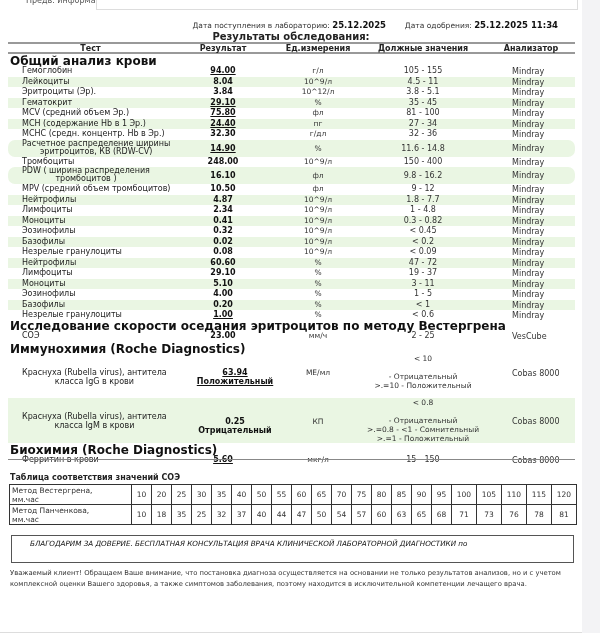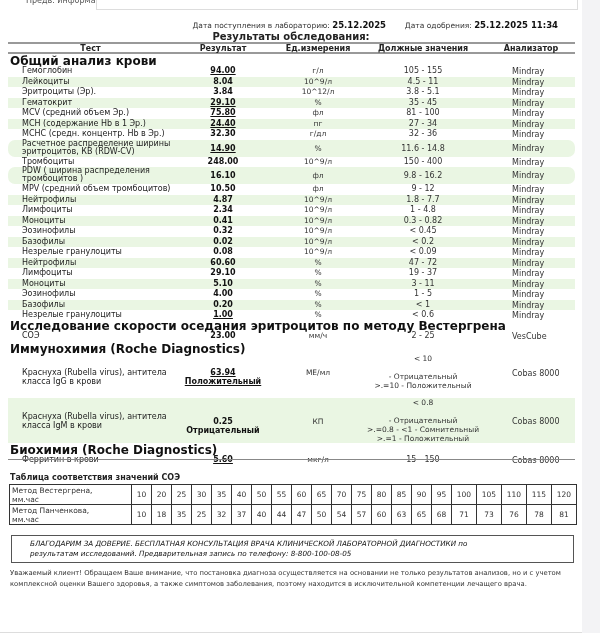--- a/index.html
+++ b/index.html
@@ -12,34 +12,34 @@
   .pre-info .box { position: absolute; left: 96px; top: -2px; width: 482px; height: 12px; border: 1px solid #ddd; background: #fff; }
   .dates { position: absolute; top: 20px; right: 24px; font-size: 7.5px; color: #333; white-space: nowrap; }
   .dates b { font-size: 8.5px; color: #111; }
   .dates .gap { display: inline-block; width: 14px; }
   .title { position: absolute; top: 31px; left: 0; width: 582px; text-align: center; font-size: 10px; font-weight: bold; }
   .hdr { position: absolute; top: 42px; left: 8px; width: 567px; height: 12px; border-top: 2px solid #999; border-bottom: 2px solid #999; font-size: 8px; font-weight: bold; }
   .hdr span { position: absolute; top: 0px; text-align: center; }
   .rows { position: absolute; top: 56px; left: 8px; width: 567px; }
   .row { position: relative; width: 567px; font-size: 8px; height: 10.5px; }
   .row.alt { background: #eaf6e3; }
-  .row .t { position: absolute; left: 14px; top: 0; line-height: 10px; white-space: nowrap; }
+  .row .t { position: absolute; left: 14px; top: 0; line-height: 10px; white-space: nowrap; text-align: center; }
   .row .r { position: absolute; left: 172px; width: 86px; text-align: center; top: 0; line-height: 10px; font-weight: bold; color: #111; }
   .row .r.u { text-decoration: underline; }
   .row .u2 { position: absolute; left: 260px; width: 100px; text-align: center; top: 0; line-height: 10px; color: #333; font-size: 7.5px; }
   .row .n { position: absolute; left: 340px; width: 150px; text-align: center; top: 0; line-height: 10px; color: #333; }
   .row .a { position: absolute; left: 504px; top: 1px; line-height: 10px; color: #333; }
   .row.tall { height: 17px; border-radius: 7px; }
   .row.tall .t { line-height: 8px; top: 0; }
   .row.tall .r, .row.tall .u2, .row.tall .n, .row.tall .a { top: 4px; }
   .sec { font-size: 12px; font-weight: bold; height: 10px; line-height: 10px; padding-left: 2px; color: #111; }
   .row.imm1 { height: 44px; }
   .row.imm2 { height: 45px; }
   .imm .t { top: 14px; line-height: 9px; }
-  .imm .r { top: 14px; line-height: 9px; }
+  .imm .r { top: 14px; line-height: 9px; margin-left: 12px; }
   .imm .u2 { top: 14px; }
   .imm .a { top: 15px; }
   .imm .n { line-height: 9px; font-size: 7.5px; }
   .divider { position: absolute; top: 459px; left: 8px; width: 567px; border-top: 1px solid #888; }
   .soe-title { position: absolute; top: 473px; left: 10px; font-size: 8px; font-weight: bold; }
   .soe { position: absolute; top: 484px; left: 9px; border-collapse: collapse; font-size: 7.5px; }
   .soe td { border: 1px solid #333; height: 20px; text-align: center; padding: 0 3px; color: #333; }
   .soe td.lab { text-align: left; width: 122px; line-height: 9px; padding-left: 2px; }
   .soe td.v { width: 20px; }
   .soe td.v.w { width: 25px; }
@@ -325,19 +325,18 @@
       <td class="v w">73</td>
       <td class="v w">76</td>
       <td class="v w">78</td>
       <td class="v w">81</td>
     </tr>
   </tbody>
     </table>
 
   <div class="notice">
     <span>БЛАГОДАРИМ ЗА ДОВЕРИЕ. БЕСПЛАТНАЯ КОНСУЛЬТАЦИЯ ВРАЧА КЛИНИЧЕСКОЙ ЛАБОРАТОРНОЙ ДИАГНОСТИКИ по</span><br>
-    <span>результатам исследований. Предварительная запись по телефону: 8-800-100-08-05</span>
   </div>
 
   <div class="disclaimer">Уважаемый клиент! Обращаем Ваше внимание, что постановка диагноза осуществляется на основании не только результатов анализов, но и с учетом комплексной оценки Вашего здоровья, а также симптомов заболевания, поэтому находится в исключительной компетенции лечащего врача.</div>
 </div>
 
 <div class="scrollstrip"></div>
 
 </body></html>

